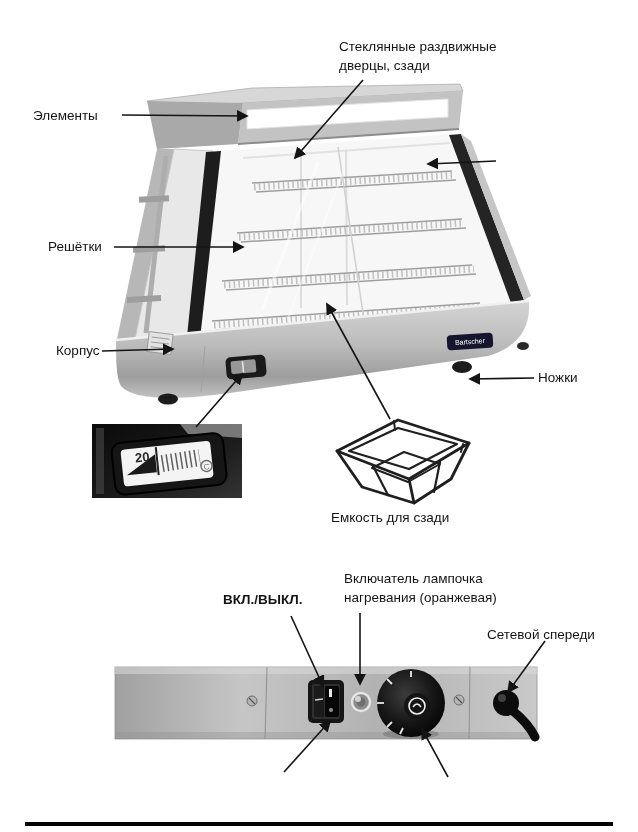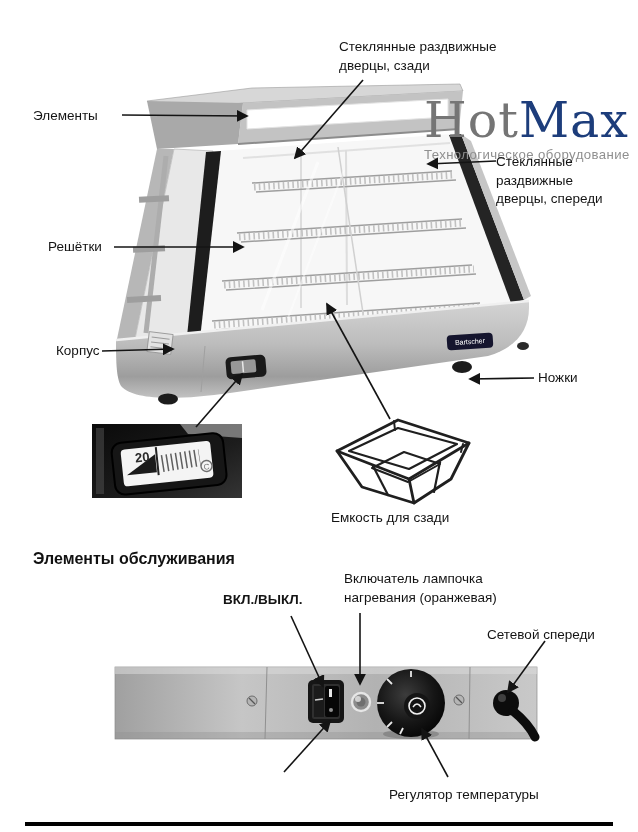--- a/index.html
+++ b/index.html
@@ -197,24 +197,20 @@
         <path d="M413,707 q4,-6 8,0" stroke="#f0f0f0" stroke-width="1.4" fill="none"></path>
       </g>
       <g>
         <circle cx="506" cy="703" r="13" fill="#0c0c0c"></circle>
         <circle cx="502" cy="698" r="4" fill="#3f3f3f"></circle>
         <path d="M513,711 C523,719 530,727 535,737" stroke="#0c0c0c" stroke-width="9" fill="none" stroke-linecap="round"></path>
       </g>
     </g>
   </svg>
 
-  <div class="logo">
-    <div class="logo-word"><span class="logo-hot">Hot</span><span class="logo-max">Max</span></div>
-    <div class="logo-sub">Технологическое оборудование</div>
-  </div>
 
   <svg id="arrows" class="layer" width="638" height="832" viewBox="0 0 638 832">
     <defs>
       <marker id="ah" viewBox="0 0 10 10" refX="8.5" refY="5" markerWidth="7.5" markerHeight="7.5" orient="auto">
         <path d="M0,0 L10,5 L0,10 Z" fill="#141414"></path>
       </marker>
     </defs>
     <g stroke="#141414" stroke-width="1.6" fill="none">
       <line x1="363" y1="80" x2="295" y2="158" marker-end="url(#ah)"></line>
       <line x1="122" y1="115" x2="247" y2="116" marker-end="url(#ah)"></line>
@@ -228,29 +224,26 @@
       <line x1="360" y1="613" x2="360" y2="684" marker-end="url(#ah)"></line>
       <line x1="545" y1="641" x2="508" y2="692" marker-end="url(#ah)"></line>
       <line x1="284" y1="772" x2="330" y2="721" marker-end="url(#ah)"></line>
       <line x1="448" y1="777" x2="422" y2="729" marker-end="url(#ah)"></line>
     </g>
   </svg>
 
   <div class="labels">
     <div class="lbl" style="left:339px;top:38px;width:185px;">Стеклянные раздвижные дверцы, сзади</div>
     <div class="lbl" style="left:33px;top:107px;">Элементы</div>
-    <div class="lbl" style="left:496px;top:153px;width:130px;">Стеклянные раздвижные дверцы, спереди</div>
     <div class="lbl" style="left:48px;top:238px;">Решётки</div>
     <div class="lbl" style="left:56px;top:342px;">Корпус</div>
     <div class="lbl" style="left:538px;top:369px;">Ножки</div>
 
     <div class="caption" style="left:331px;top:510px;">Емкость для сзади</div>
 
-    <div class="heading" style="left:33px;top:550px;">Элементы обслуживания</div>
 
     <div class="lbl bold" style="left:223px;top:591px;">ВКЛ./ВЫКЛ.</div>
     <div class="lbl" style="left:344px;top:570px;width:182px;">Включатель лампочка нагревания (оранжевая)</div>
     <div class="lbl" style="left:487px;top:626px;">Сетевой спереди</div>
-    <div class="lbl" style="left:389px;top:786px;">Регулятор температуры</div>
   </div>
 
   <div class="bottom-rule"></div>
 </div>
 
 </body></html>

